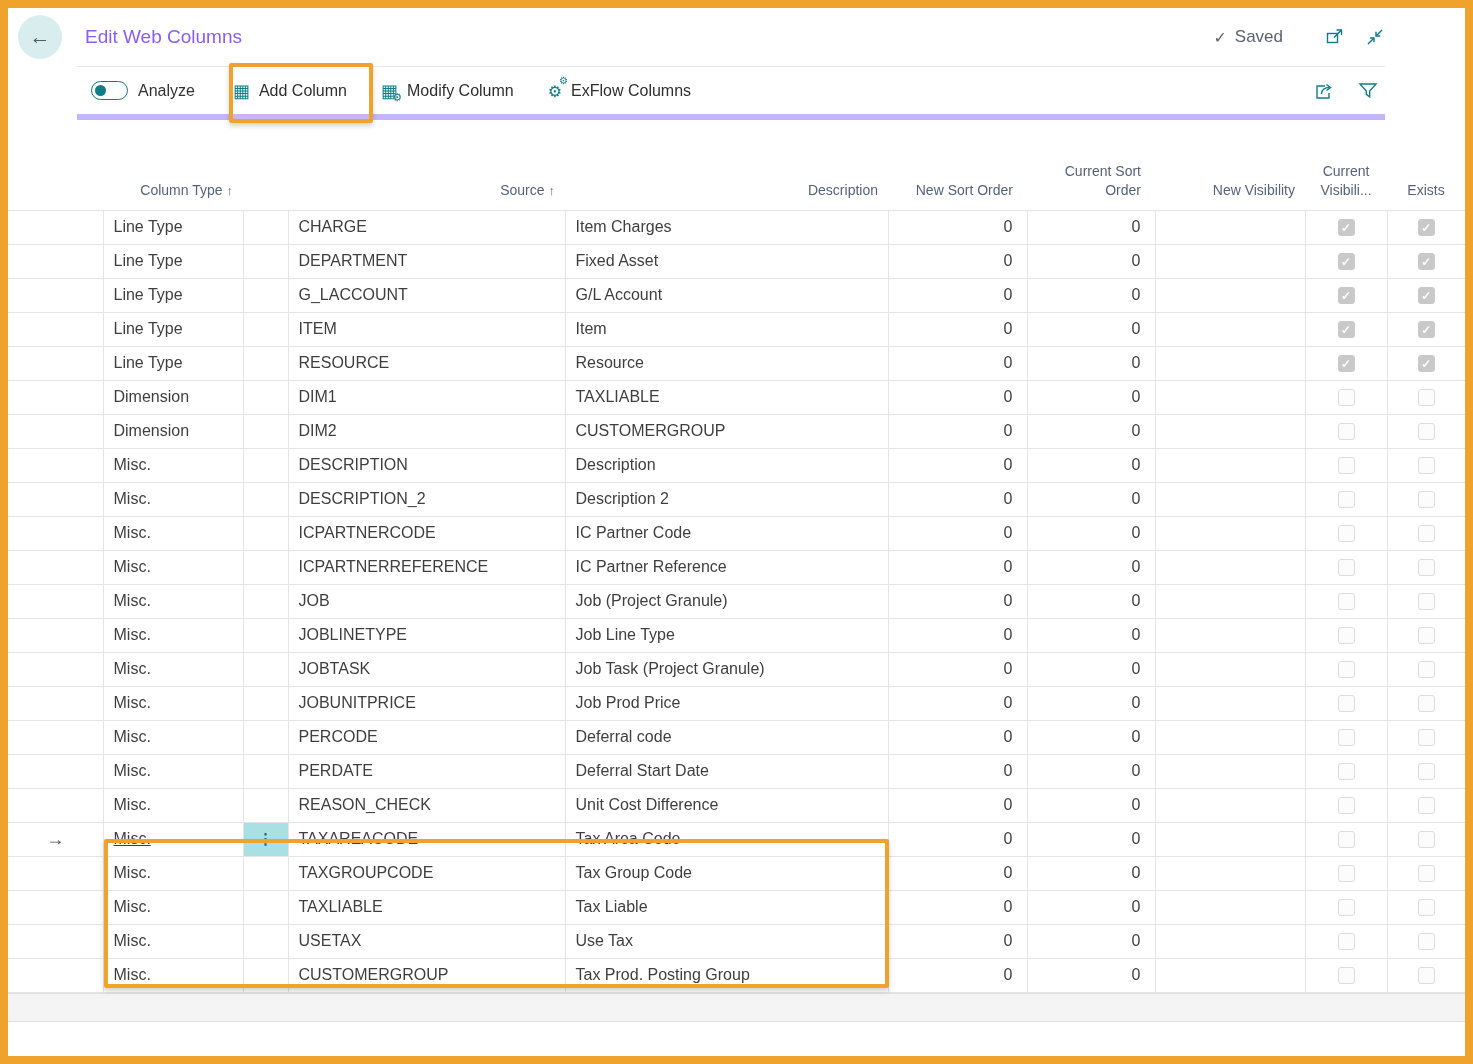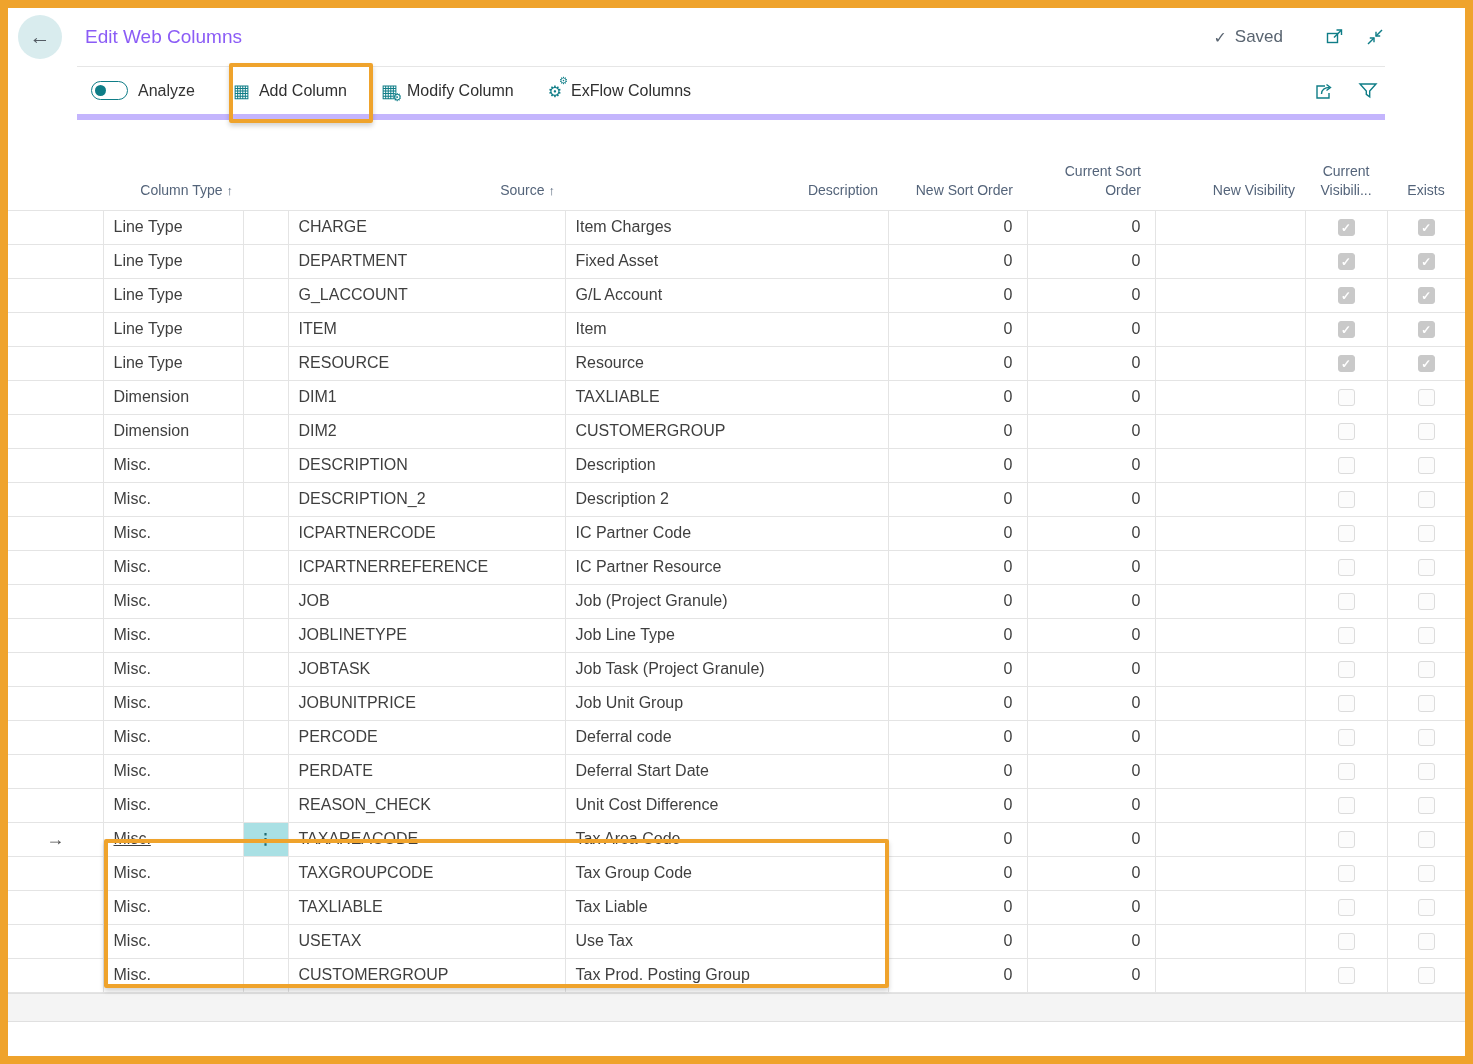--- a/index.html
+++ b/index.html
@@ -293,21 +293,21 @@
     <td></td>
     <td class="col-chk"><span class="checkbox"></span></td>
     <td class="col-chk"><span class="checkbox"></span></td>
   </tr>
 
   <tr>
     <td class="col-sel"><span class="row-arrow">→</span></td>
     <td><span class="ct-text">Misc.</span></td>
     <td class="col-menu"></td>
     <td>ICPARTNERREFERENCE</td>
-    <td>IC Partner Resource</td>
+    <td>IC Partner Reference</td>
     <td class="col-num">0</td>
     <td class="col-num">0</td>
     <td></td>
     <td class="col-chk"><span class="checkbox"></span></td>
     <td class="col-chk"><span class="checkbox"></span></td>
   </tr>
 
   <tr>
     <td class="col-sel"><span class="row-arrow">→</span></td>
     <td><span class="ct-text">Misc.</span></td>
@@ -345,21 +345,21 @@
     <td></td>
     <td class="col-chk"><span class="checkbox"></span></td>
     <td class="col-chk"><span class="checkbox"></span></td>
   </tr>
 
   <tr>
     <td class="col-sel"><span class="row-arrow">→</span></td>
     <td><span class="ct-text">Misc.</span></td>
     <td class="col-menu"></td>
     <td>JOBUNITPRICE</td>
-    <td>Job Unit Group</td>
+    <td>Job Prod Price</td>
     <td class="col-num">0</td>
     <td class="col-num">0</td>
     <td></td>
     <td class="col-chk"><span class="checkbox"></span></td>
     <td class="col-chk"><span class="checkbox"></span></td>
   </tr>
 
   <tr>
     <td class="col-sel"><span class="row-arrow">→</span></td>
     <td><span class="ct-text">Misc.</span></td>

